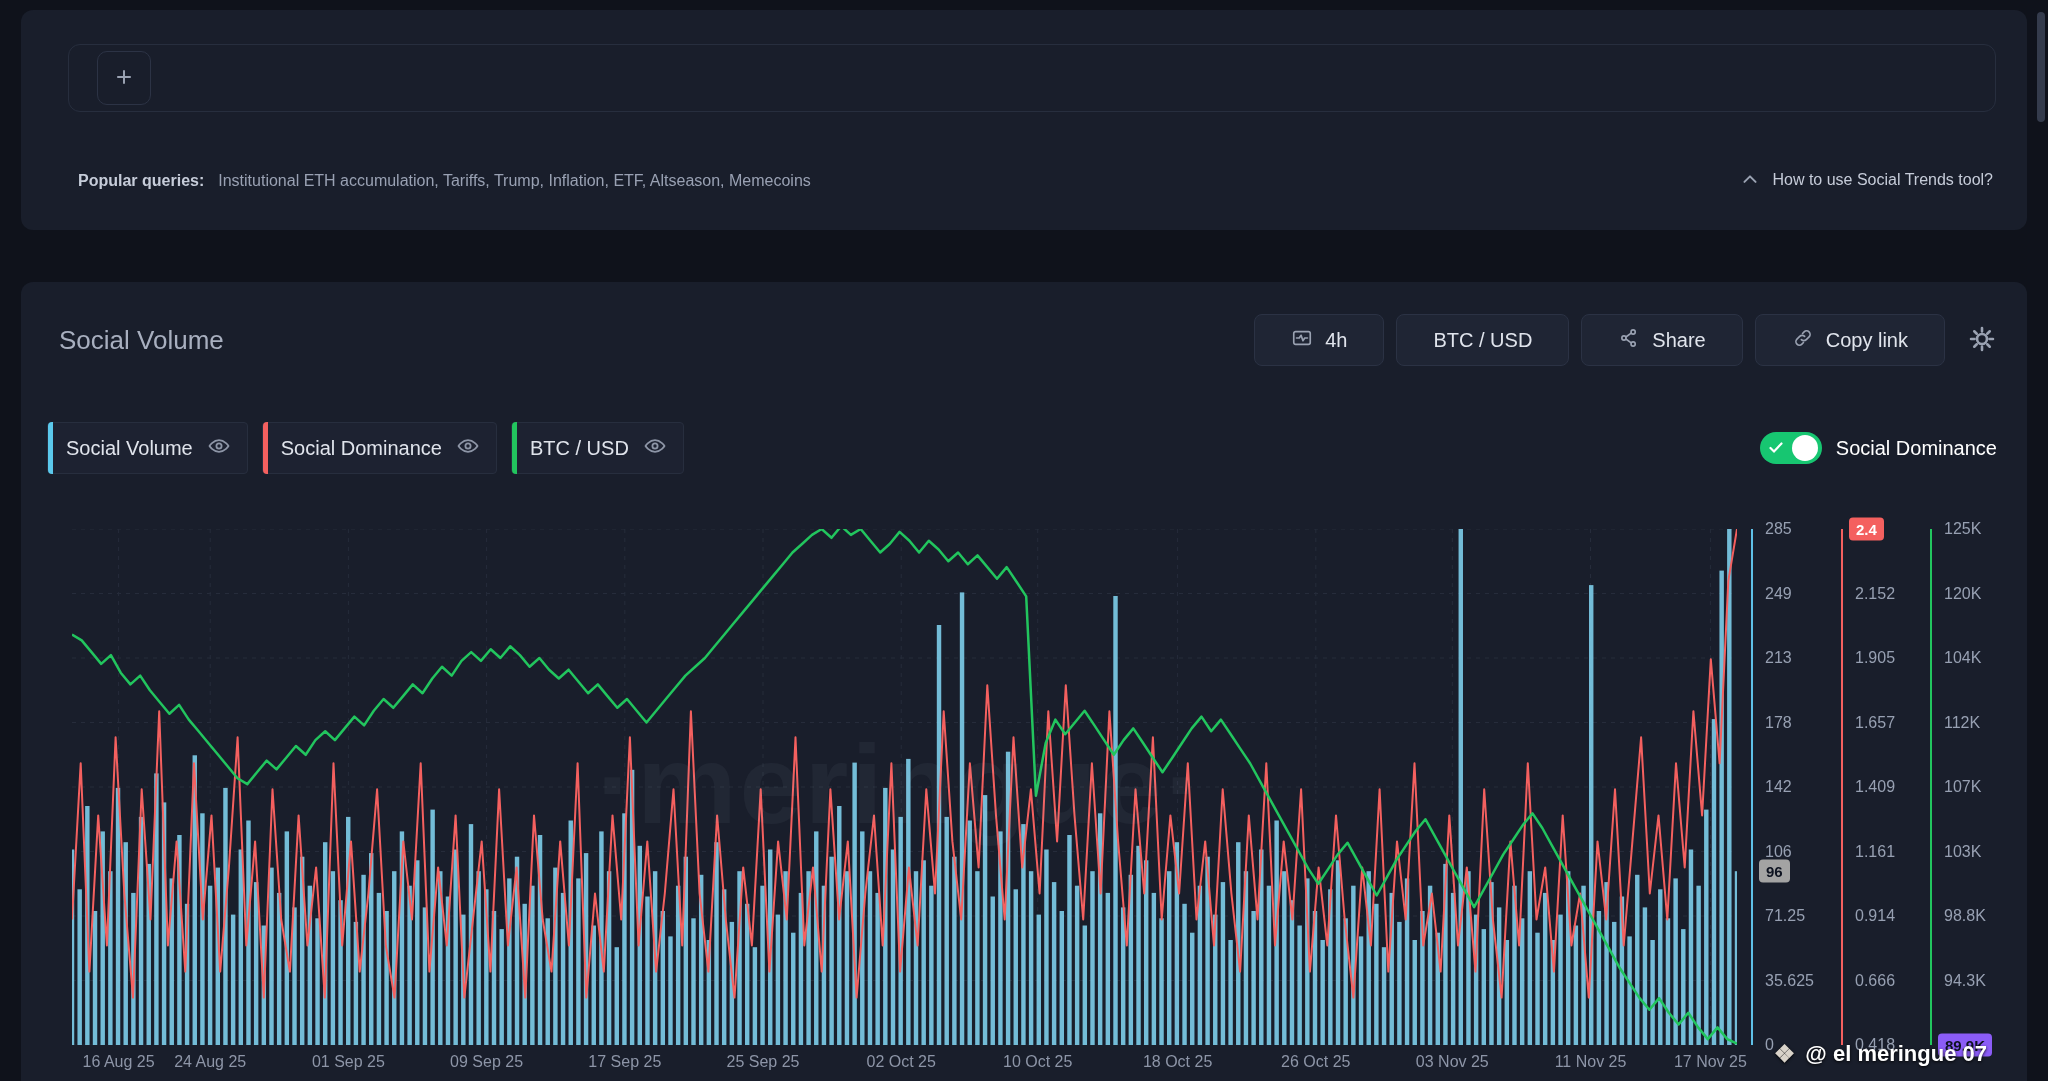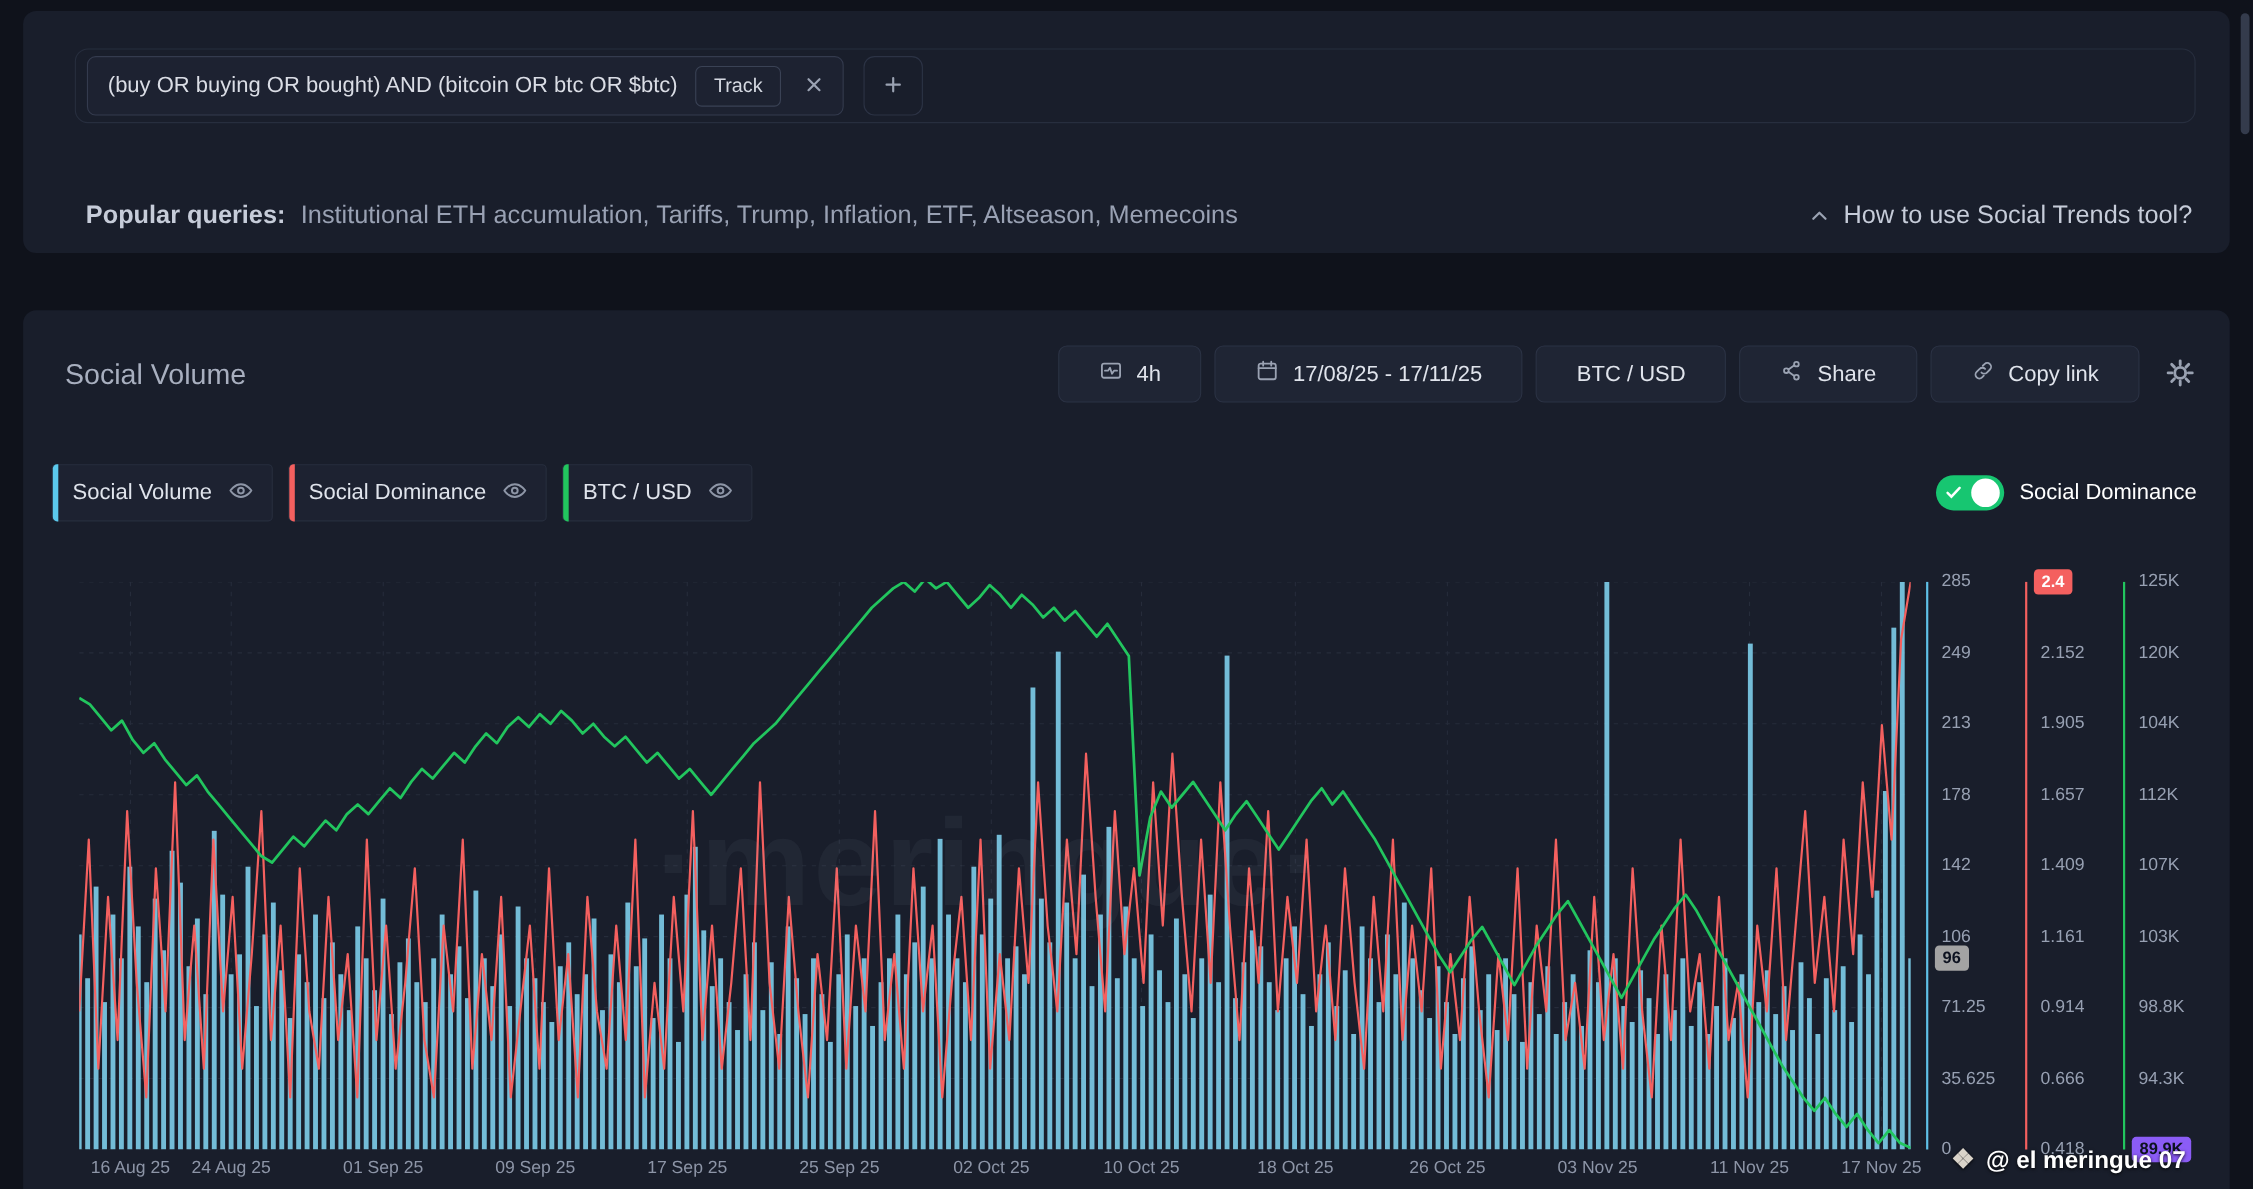--- a/index.html
+++ b/index.html
@@ -17,21 +17,21 @@
     border:1px solid #272e3e;border-radius:12px;display:flex;align-items:center;
     padding:0 10px;box-sizing:border-box}
   .query-chip{display:flex;align-items:center;gap:16px;height:52px;padding:0 12px 0 18px;
     border:1px solid #343b4e;border-radius:8px;background:#1d2231;cursor:pointer}
   .query-text{font-size:20px;color:#dadde5;white-space:nowrap}
   .track-btn{font-size:18px;color:#d5d9e2;border:1px solid #3a4255;border-radius:6px;
     padding:7px 16px;background:transparent;cursor:pointer;font-family:inherit}
   .icon-btn{background:none;border:none;padding:4px;cursor:pointer;display:flex;align-items:center;justify-content:center}
   .add-btn{width:54px;height:54px;margin-left:18px;border:1px solid #2c3345;border-radius:10px;
     background:transparent;display:flex;align-items:center;justify-content:center;cursor:pointer}
-  .popular-row{position:absolute;left:57px;right:34px;top:172px;display:flex;align-items:flex-end;font-size:23px}
+  .popular-row{position:absolute;left:57px;right:34px;top:160px;display:flex;align-items:flex-end;font-size:16px}
   .popular-label{color:#c6ccd9;font-weight:600;margin-right:14px;white-space:nowrap}
   .popular-list{color:#99a1b3;cursor:pointer;white-space:nowrap}
   .help-link{margin-left:auto;display:flex;align-items:center;gap:12px;color:#c6ccd9;cursor:pointer;white-space:nowrap}
 
   
   .panel-header{position:absolute;left:38px;right:28px;top:30px;height:56px;
     display:flex;align-items:center;justify-content:space-between}
   .panel-title{font-size:26px;color:#a8afbf;font-weight:400;margin:0}
   .toolbar{display:flex;align-items:center;gap:12px}
   .tb-btn{display:flex;align-items:center;gap:12px;height:52px;padding:0 36px;
@@ -72,31 +72,20 @@
 
   #sb{position:absolute;right:3px;top:12px;width:8px;height:110px;border-radius:4px;background:#343b4c}
 
   .ic{stroke:#9aa2b2;fill:none;stroke-width:1.8;stroke-linecap:round;stroke-linejoin:round}
 </style>
 </head>
 <body>
 
 <div class="panel" id="top-panel">
   <div class="query-bar">
-    <div class="query-chip">
-      <span class="query-text">(buy OR buying OR bought) AND (bitcoin OR btc OR $btc)</span>
-      <button class="track-btn">Track</button>
-      <button class="icon-btn">
-        <span>
-          <svg width="20" height="20" viewBox="0 0 18 18" class="ic">
-              <path d="M4.5 4.5l9 9M13.5 4.5l-9 9"></path>
-            </svg>
-        </span>
-      </button>
-    </div>
     <button class="add-btn">
       <span>
         <svg width="22" height="22" viewBox="0 0 20 20" class="ic">
             <path d="M10 4.5v11M4.5 10h11"></path>
           </svg>
       </span>
     </button>
   </div>
   <div class="popular-row">
     <span class="popular-label">Popular queries:</span>
@@ -118,29 +107,20 @@
     <h2 class="panel-title">Social Volume</h2>
     <div class="toolbar">
       <button class="tb-btn">
         <span>
           <svg width="22" height="22" viewBox="0 0 24 24" class="ic">
               <rect x="3" y="5" width="18" height="14" rx="2"></rect>
               <path d="M6 12h3l2-3 2 6 2-3h3"></path>
             </svg>
         </span>
         <span>4h</span>
-      </button>
-      <button class="tb-btn">
-        <span>
-          <svg width="22" height="22" viewBox="0 0 24 24" class="ic">
-              <rect x="3.5" y="5" width="17" height="15.5" rx="2"></rect>
-              <path d="M3.5 9.5h17M8 3v4M16 3v4"></path>
-            </svg>
-        </span>
-        <span>17/08/25 - 17/11/25</span>
       </button>
       <button class="tb-btn">
         <span>BTC / USD</span>
       </button>
       <button class="tb-btn">
         <span>
           <svg width="22" height="22" viewBox="0 0 24 24" class="ic">
               <circle cx="6.5" cy="12" r="2.3"></circle>
               <circle cx="16.5" cy="5.5" r="2.3"></circle>
               <circle cx="16.5" cy="18.5" r="2.3"></circle>

